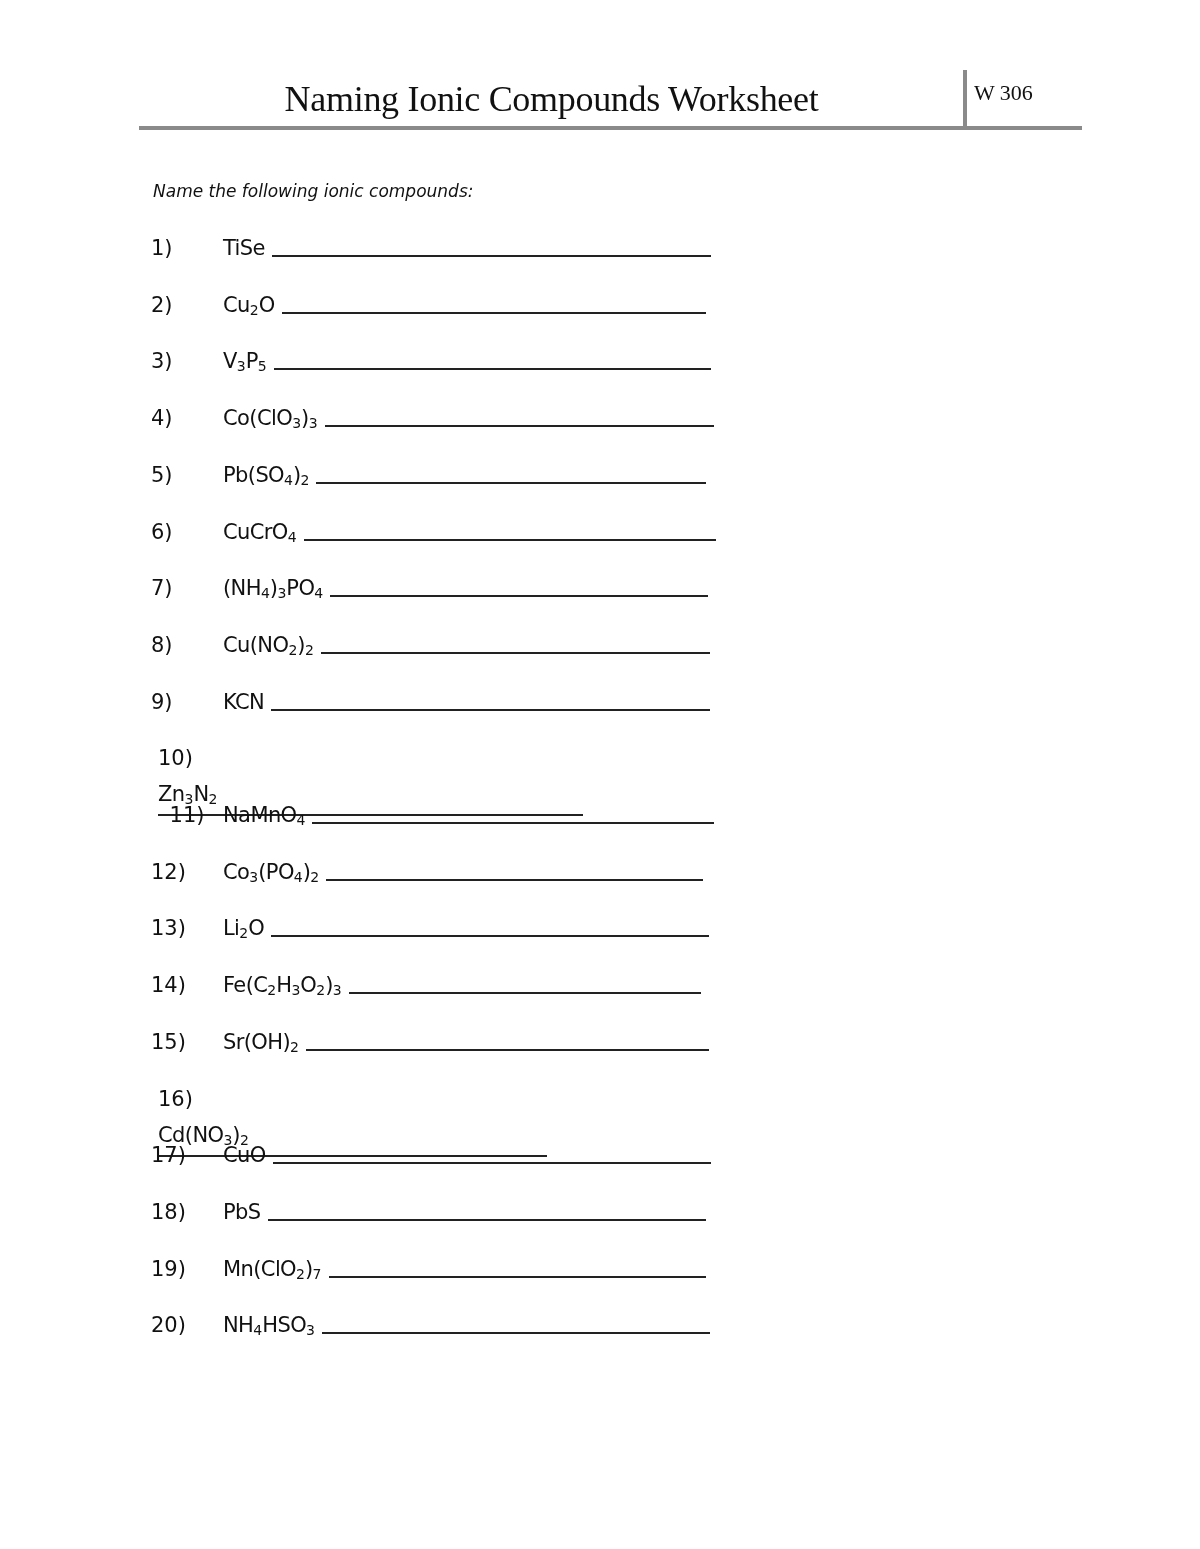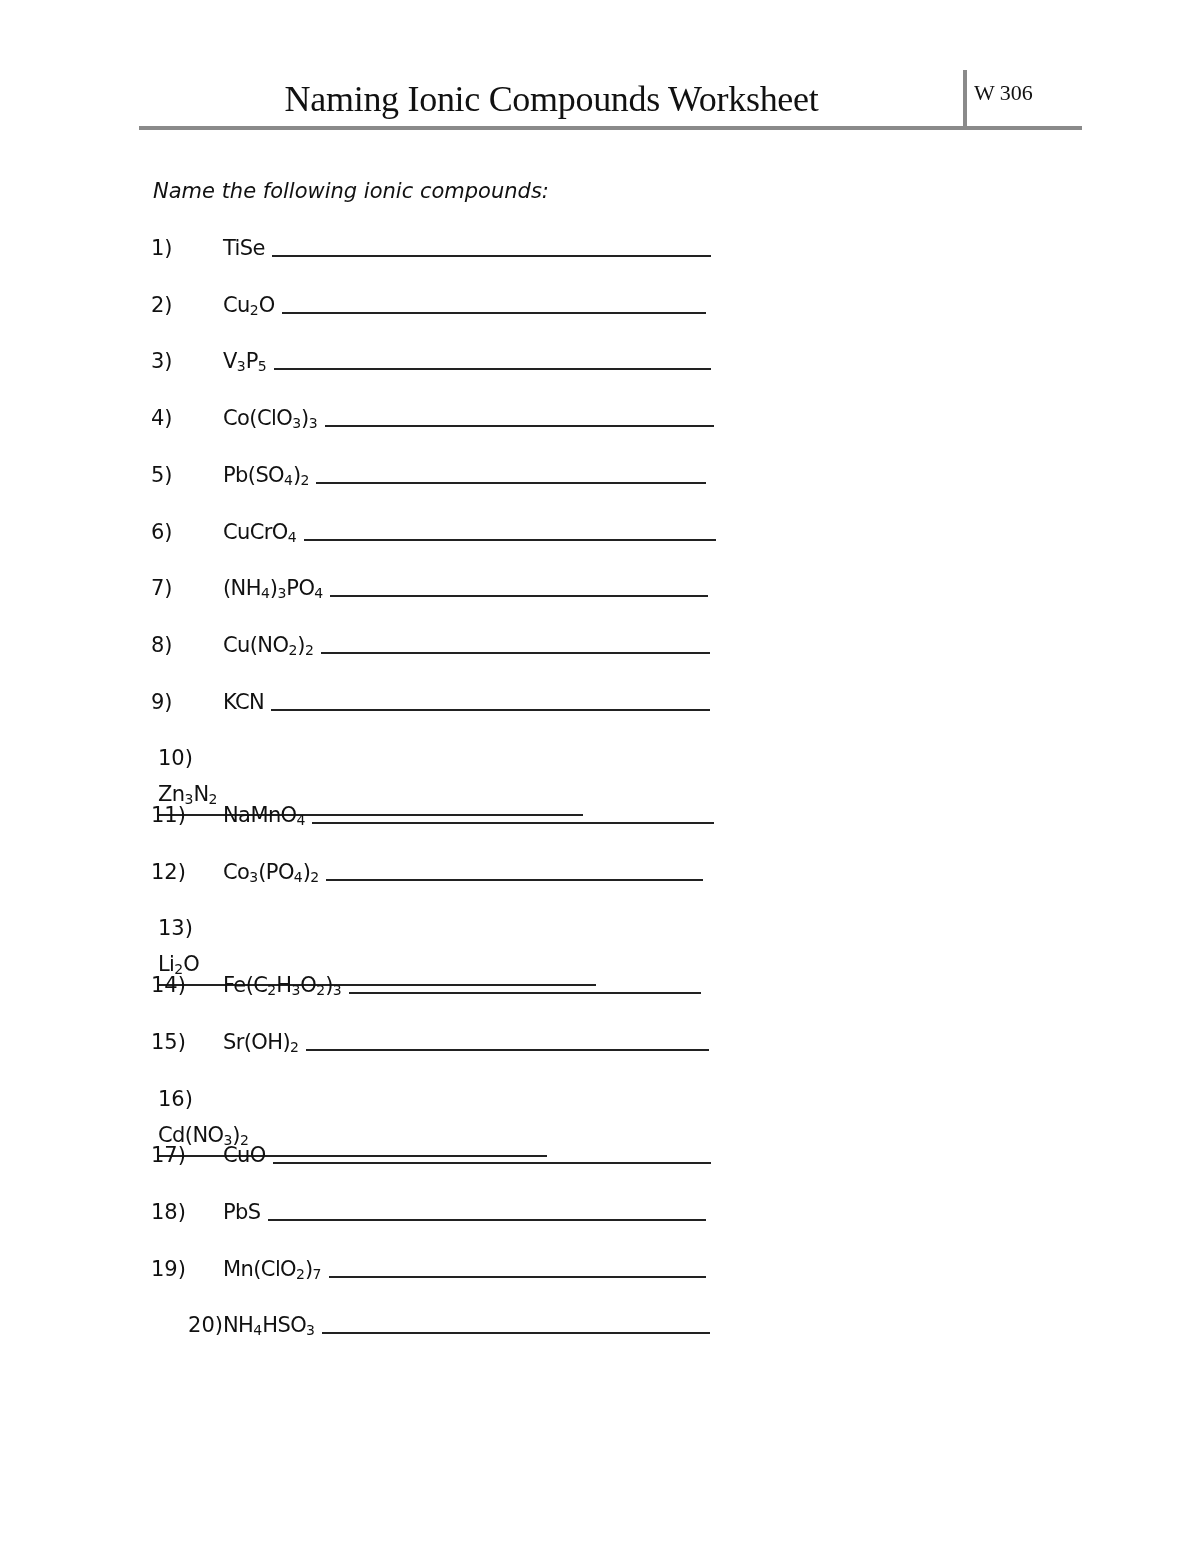--- a/index.html
+++ b/index.html
@@ -23,21 +23,21 @@
     background: #8a8a8a;
   }
   .header-divider {
     position: absolute; left: 952px; top: 70px; width: 4px; height: 58px;
     background: #8a8a8a;
   }
 
   .instructions {
     position: absolute; left: 142px; top: 175px;
     font-family: "DejaVu Sans", "Liberation Sans", sans-serif;
-    font-style: italic; font-size: 21px; line-height: 32px; color: #111;
+    font-style: italic; font-size: 17px; line-height: 32px; color: #111;
   }
 
   .questions { position: absolute; left: 0; top: 0; }
   .q {
     position: absolute; left: 140px; height: 36px;
     font-family: "DejaVu Sans", "Liberation Sans", sans-serif;
     font-size: 21px; line-height: 36px; color: #111;
     display: flex; align-items: baseline;
   }
   .q .num { display: inline-block; width: 72px; }
@@ -110,31 +110,31 @@
       <div class="q" style="top: 683.6px;">
         <span class="num">9)</span>
         <span class="formula"><span>KCN</span></span>
         <span class="blank" style="width: 438.797px;"></span>
       </div>
       <div class="q" style="top: 740.3px; flex-direction: column;">
         <span class="num">10)</span>
         <span class="formula"><span>Zn</span><sub>3</sub><span>N</span><sub>2</sub></span>
         <span class="blank" style="width: 424.547px;"></span>
       </div>
-      <div class="q" style="top: 797px;">
+      <div class="q" style="top: 797px; text-align: center;">
         <span class="num">11)</span>
         <span class="formula"><span>NaMnO</span><sub>4</sub></span>
         <span class="blank" style="width: 401.531px;"></span>
       </div>
       <div class="q" style="top: 853.7px;">
         <span class="num">12)</span>
         <span class="formula"><span>Co</span><sub>3</sub><span>(PO</span><sub>4</sub><span>)</span><sub>2</sub></span>
         <span class="blank" style="width: 376.734px;"></span>
       </div>
-      <div class="q" style="top: 910.4px; flex-direction: column;">
+      <div class="q" style="top: 910.4px;">
         <span class="num">13)</span>
         <span class="formula"><span>Li</span><sub>2</sub><span>O</span></span>
         <span class="blank" style="width: 437.797px;"></span>
       </div>
       <div class="q" style="top: 967.1px; justify-content: space-between;">
         <span class="num">14)</span>
         <span class="formula"><span>Fe(C</span><sub>2</sub><span>H</span><sub>3</sub><span>O</span><sub>2</sub><span>)</span><sub>3</sub></span>
         <span class="blank" style="width: 352.266px;"></span>
       </div>
       <div class="q" style="top: 1023.8px;">
@@ -155,20 +155,20 @@
       <div class="q" style="top: 1193.9px;">
         <span class="num">18)</span>
         <span class="formula"><span>PbS</span></span>
         <span class="blank" style="width: 438.469px;"></span>
       </div>
       <div class="q" style="top: 1250.6px;">
         <span class="num">19)</span>
         <span class="formula"><span>Mn(ClO</span><sub>2</sub><span>)</span><sub>7</sub></span>
         <span class="blank" style="width: 377.5px;"></span>
       </div>
-      <div class="q" style="top: 1307.3px; text-align: right;">
+      <div class="q" style="top: 1307.3px;">
         <span class="num">20)</span>
         <span class="formula"><span>NH</span><sub>4</sub><span>HSO</span><sub>3</sub></span>
         <span class="blank" style="width: 387.984px;"></span>
       </div>
     </div>
 
 </div>
 
 </body></html>

